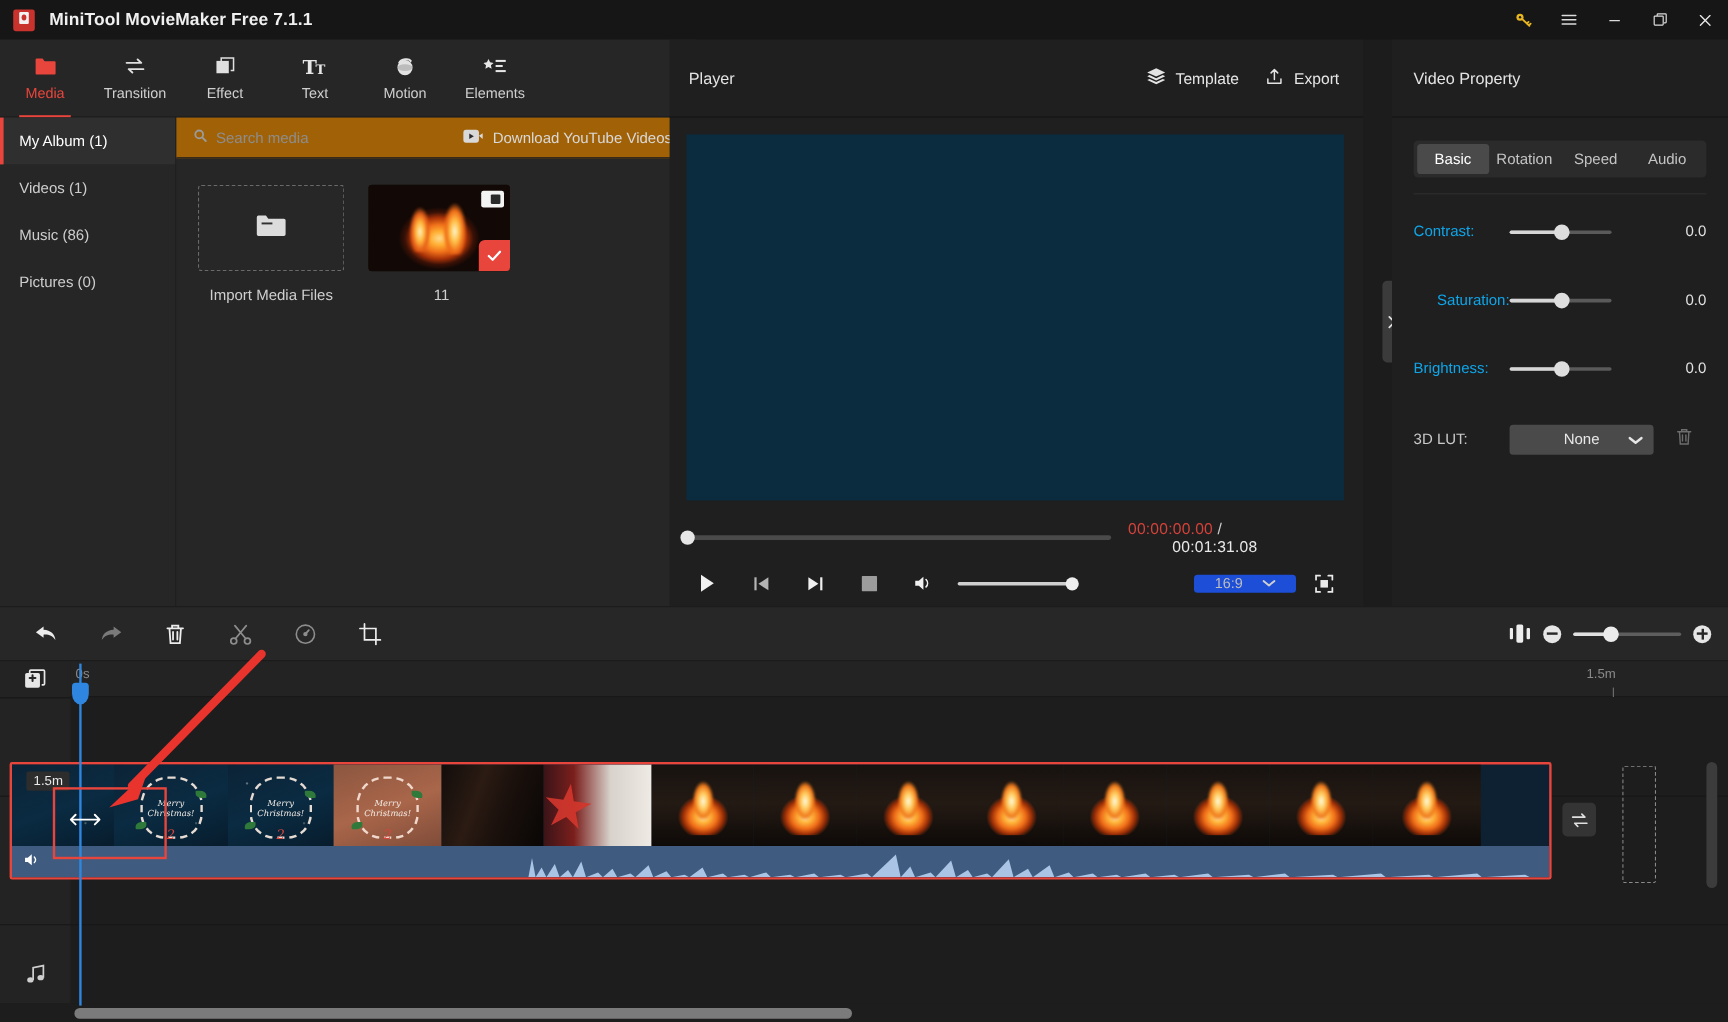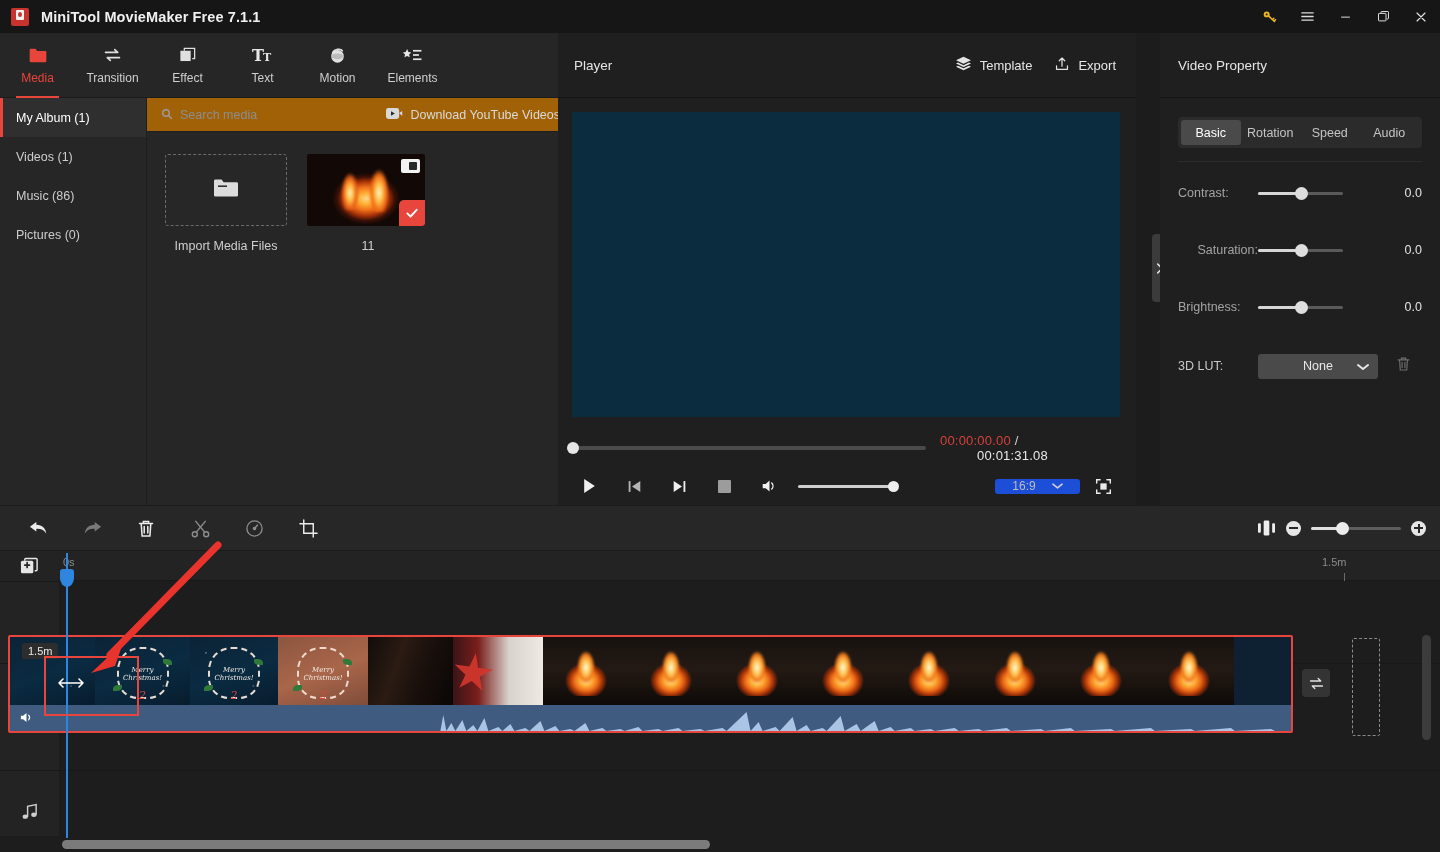--- a/index.html
+++ b/index.html
@@ -190,21 +190,21 @@
   }
   .ptab {
     flex:1; height:25px; display:flex; align-items:center; justify-content:center;
     font-size:12.5px; color:#c4c4c4; border-radius:3px;
   }
   .ptab.active { background:#4a4a4a; color:#ffffff; }
   .prop-div { margin:13px 18px 0 18px; height:1px; background:#2d2d2d; }
   .slider-row {
     display:flex; align-items:center; height:30px; margin:16px 18px 0 18px;
   }
-  .sl-label { width:80px; font-size:12.5px; color:#a3a3a3; }
+  .sl-label { width:80px; font-size:12.5px; color:#0ea5e9; }
   .sl-track { position:relative; width:85px; height:3px; background:#5a5a5a; border-radius:2px; }
   .sl-track .fill { position:absolute; left:0; top:0; height:3px; width:50%; background:#d6d6d6; border-radius:2px; }
   .sl-knob { position:absolute; left:50%; top:-5px; margin-left:-6px; width:13px; height:13px; border-radius:50%; background:#dedede; }
   .sl-val { margin-left:auto; font-size:12.5px; color:#e2e2e2; }
   .lut-row { display:flex; align-items:center; height:28px; margin:30px 18px 0 18px; }
   .lut-label { width:80px; font-size:12.5px; color:#c9c9c9; }
   .lut-select {
     width:120px; height:25px; background:#4a4a4a; border-radius:3px;
     display:flex; align-items:center; justify-content:center; position:relative;
     font-size:12.5px; color:#e8e8e8;

